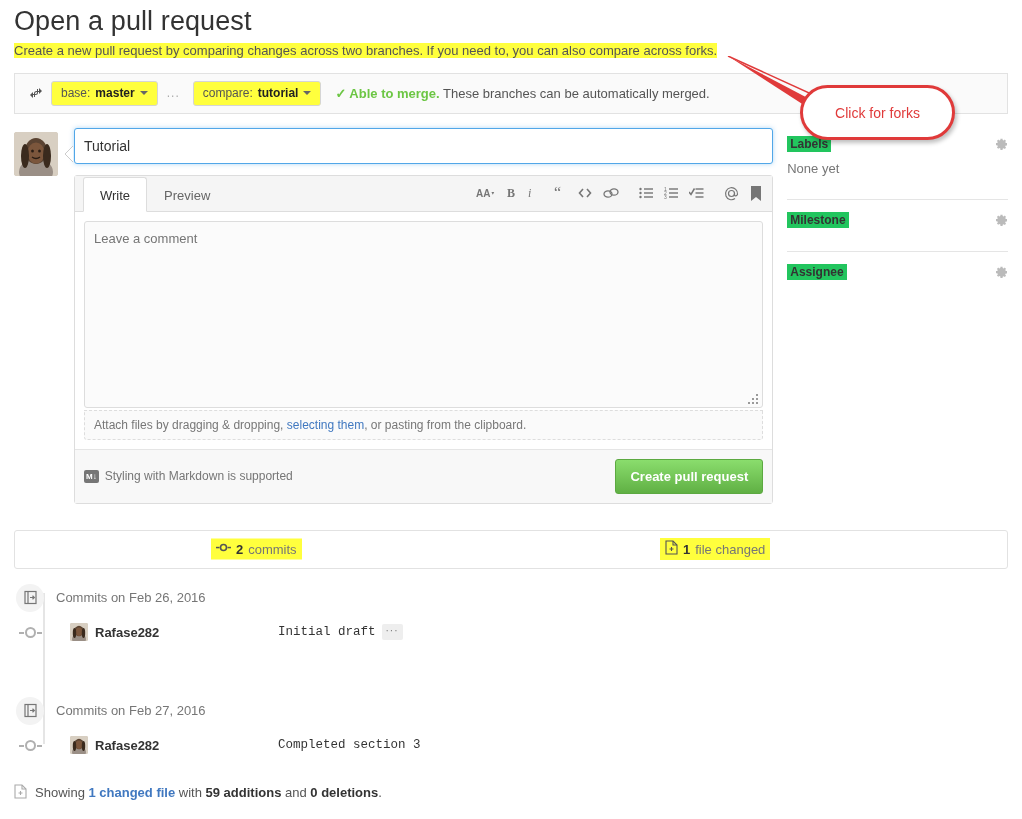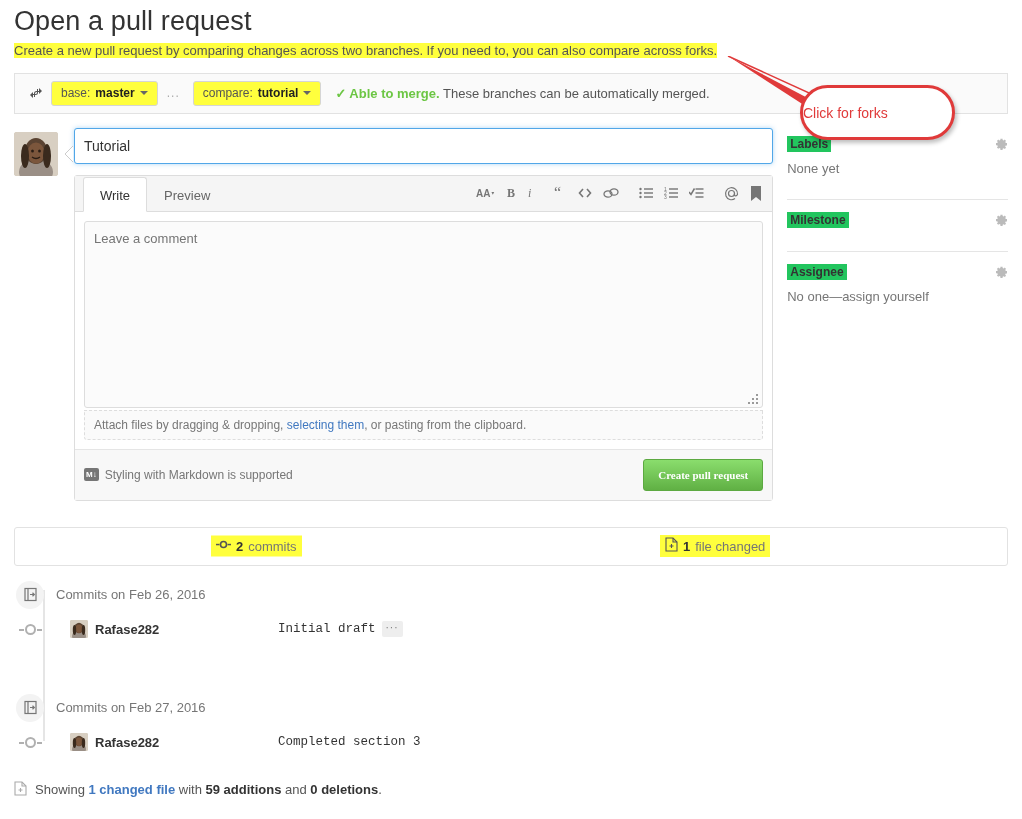--- a/index.html
+++ b/index.html
@@ -192,26 +192,26 @@
     line-height:11px;
     padding:1px 2px;
     border-radius:2px;
     font-family:"Liberation Sans", sans-serif;
   }
   .btn-green {
     margin-left:auto;
     background:linear-gradient(#8add6d,#60b044);
     border:1px solid #5ca941;
     color:#fff;
-    font-size:11px;
+    font-size:13px;
     font-weight:bold;
     padding:9px 14px;
     border-radius:3px;
     cursor:pointer;
-    font-family:Liberation Serif, serif;
+    font-family:Liberation Sans, sans-serif;
   }
 
   
   .sidebar { width:235px; padding-left:14px; padding-top:8px; }
   .side-block { padding:0 0 10px 0; }
   .side-head { display:flex; align-items:center; }
   .side-title {
     font-size:12px;
     font-weight:bold;
     color:#333;
@@ -325,21 +325,21 @@
   
   .callout {
     position:absolute;
     left:800px; top:85px;
     width:155px; height:55px;
     border:3px solid #e03a3a;
     border-radius:28px;
     background:#fff;
     display:flex;
     align-items:center;
-    justify-content:flex-start;
+    justify-content:center;
     color:#e03a3a;
     font-size:14px;
     box-shadow:2px 3px 4px rgba(0,0,0,0.25);
     z-index:20;
   }
   .callout-arrow {
     position:absolute;
     left:726px; top:56px;
     z-index:19;
   }
@@ -557,21 +557,20 @@
       <div class="side-block">
         <div class="side-head">
           <span class="side-title">Assignee</span>
           <span class="gear">
             <svg width="14" height="14" viewBox="0 0 14 14" fill="currentColor">
               <path d="M7 4.6a2.4 2.4 0 1 0 0 4.8 2.4 2.4 0 0 0 0-4.8zm0 3.6a1.2 1.2 0 1 1 0-2.4 1.2 1.2 0 0 1 0 2.4z"></path>
               <path d="M13 6h-1.3a4.8 4.8 0 0 0-.5-1.2l.9-.9-1.4-1.4-.9.9A4.8 4.8 0 0 0 8.6 3V1.7H6.4V3c-.4.1-.8.3-1.2.5l-.9-.9-1.4 1.4.9.9c-.2.4-.4.8-.5 1.2H2v2.2h1.3c.1.4.3.8.5 1.2l-.9.9 1.4 1.4.9-.9c.4.2.8.4 1.2.5V13h2.2v-1.3c.4-.1.8-.3 1.2-.5l.9.9 1.4-1.4-.9-.9c.2-.4.4-.8.5-1.2H13V6z"></path>
             </svg>
           </span>
         </div>
-        <div class="side-value">No one—assign yourself</div>
       </div>
     </div>
   </div>
 
   <div class="tabs-box">
     <div class="tabs-inner">
       <span class="pill pill-commits">
         <span>
           <svg width="15" height="14" viewBox="0 0 15 14" fill="#555">
             <circle cx="7.5" cy="7" r="3" fill="none" stroke="#555" stroke-width="1.6"></circle>

